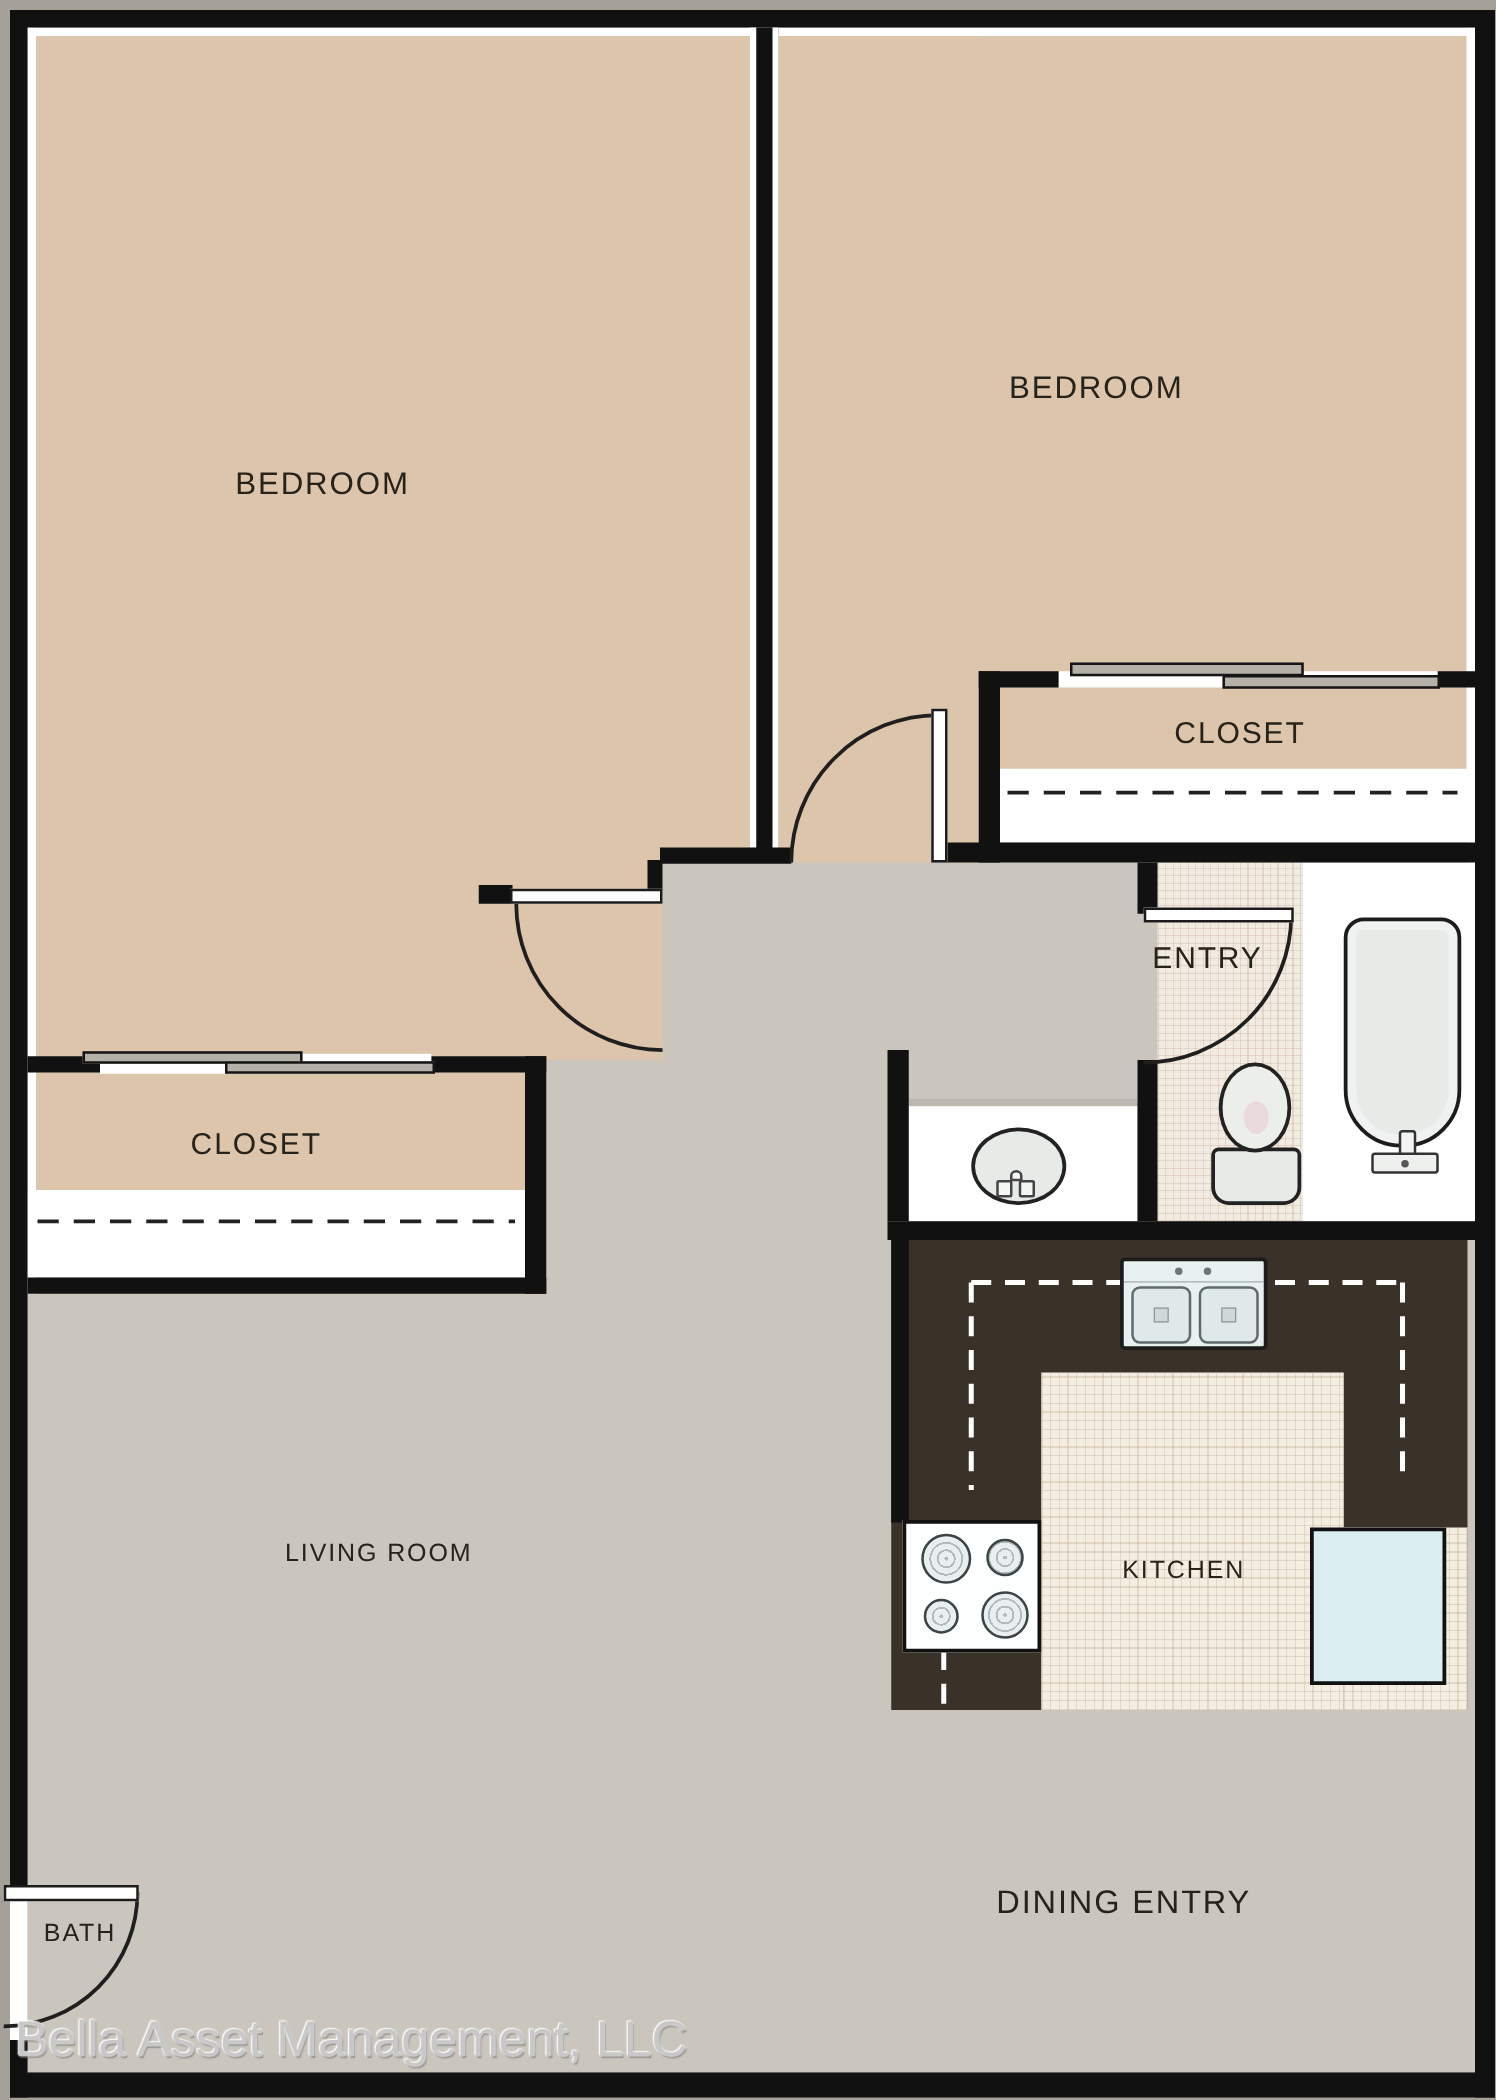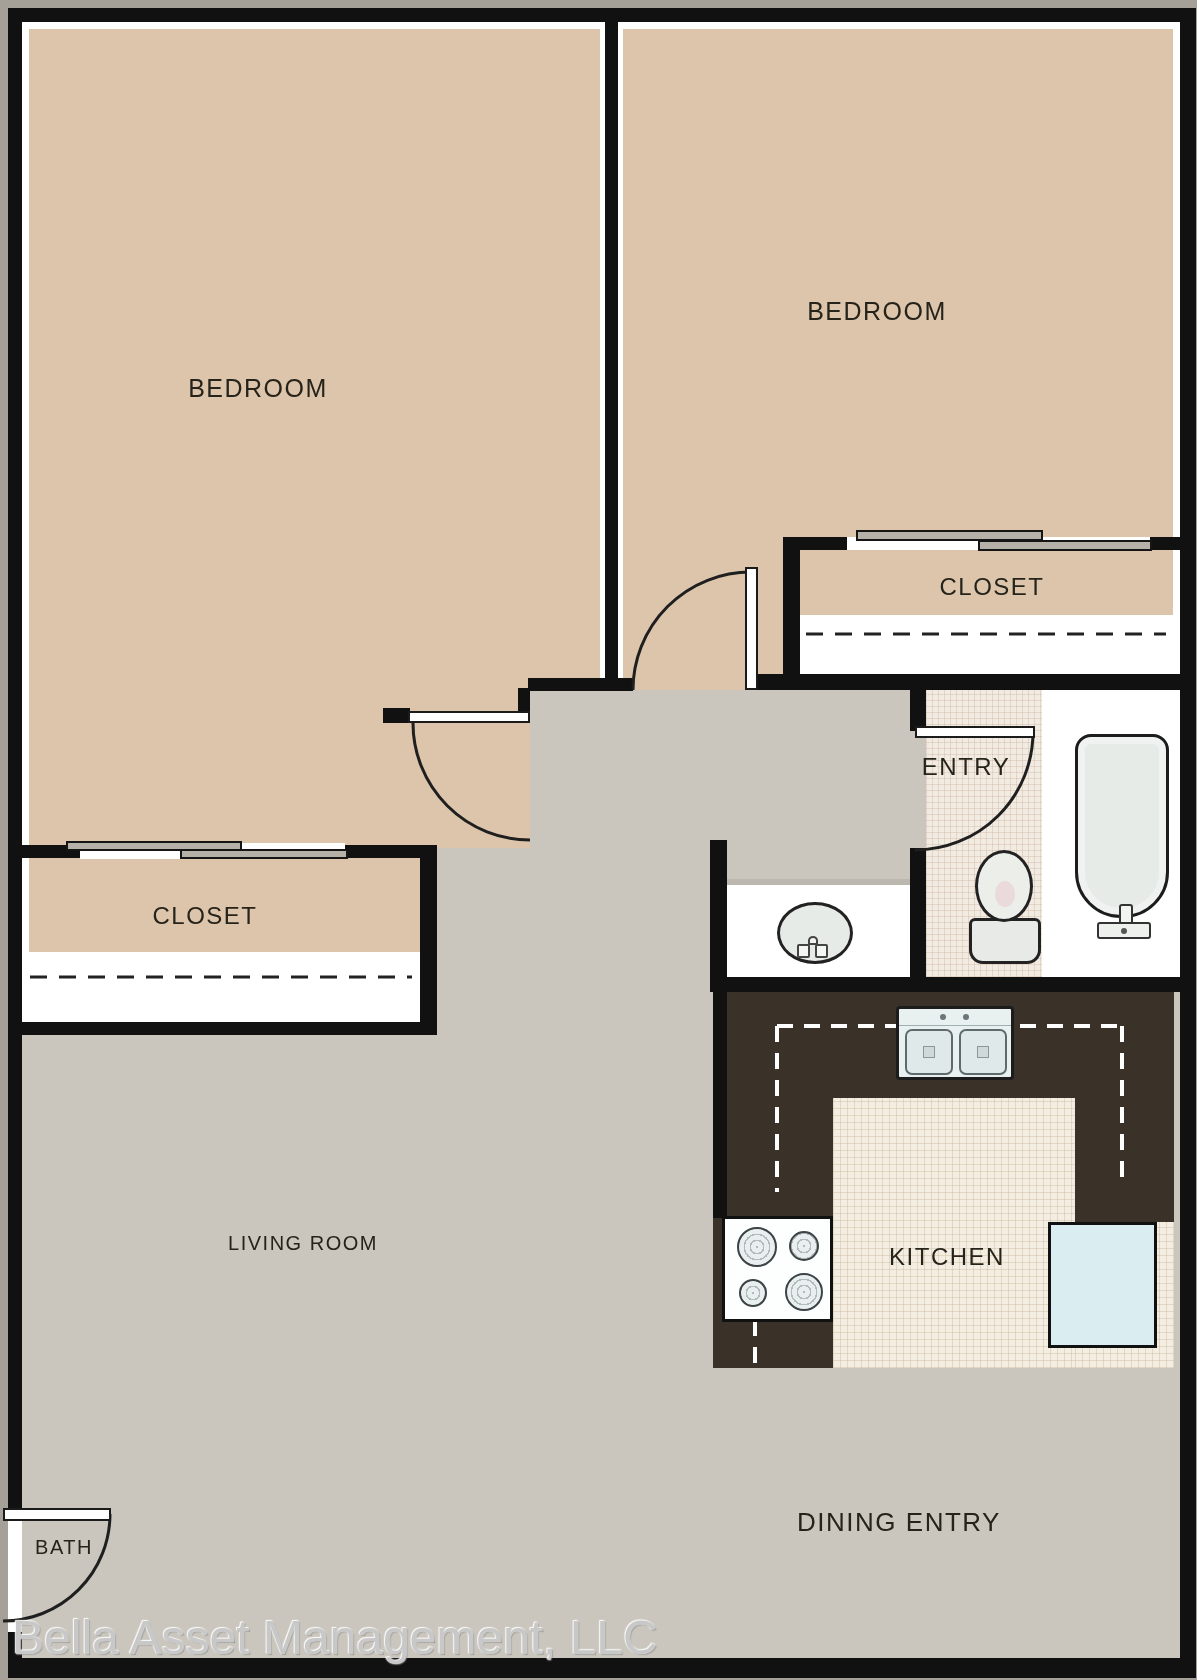--- a/index.html
+++ b/index.html
@@ -149,19 +149,19 @@
   <div class="leaf" style="left:745px;top:567px;width:13px;height:123px;"></div>
   <div class="leaf" style="left:915px;top:726px;width:120px;height:12px;"></div>
   <div class="leaf" style="left:3px;top:1508px;width:108px;height:13px;"></div>
 
   <div class="lbl" style="left:258px;top:388px;font-size:25px;">BEDROOM</div>
   <div class="lbl" style="left:877px;top:311px;font-size:25px;">BEDROOM</div>
   <div class="lbl" style="left:992px;top:587px;font-size:24px;">CLOSET</div>
   <div class="lbl" style="left:966px;top:767px;font-size:24px;">ENTRY</div>
   <div class="lbl" style="left:205px;top:916px;font-size:24px;">CLOSET</div>
   <div class="lbl" style="left:303px;top:1243px;font-size:20px;">LIVING ROOM</div>
-  <div class="lbl" style="left:947px;top:1257px;font-size:24px;">KITCHEN</div>
+  <div class="lbl" style="left:947px;top:1257px;font-size:20px;">KITCHEN</div>
   <div class="lbl" style="left:899px;top:1522px;font-size:26px;">DINING ENTRY</div>
   <div class="lbl" style="left:64px;top:1547px;font-size:20px;">BATH</div>
 
-  <div class="watermark" style="left:12px;top:1610px;font-size:48px;">Bella Asset Management, LLC</div>
+  <div class="watermark" style="left:12px;top:1610px;font-size:40px;">Bella Asset Management, LLC</div>
 
 </div>
 
 </body></html>

